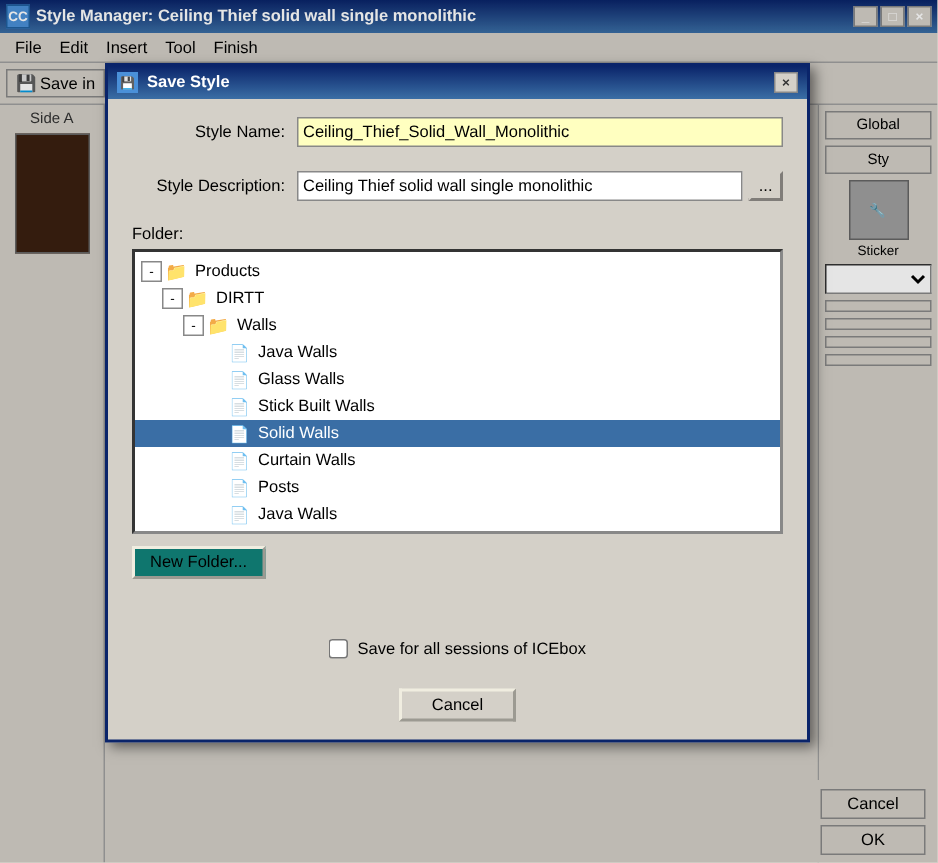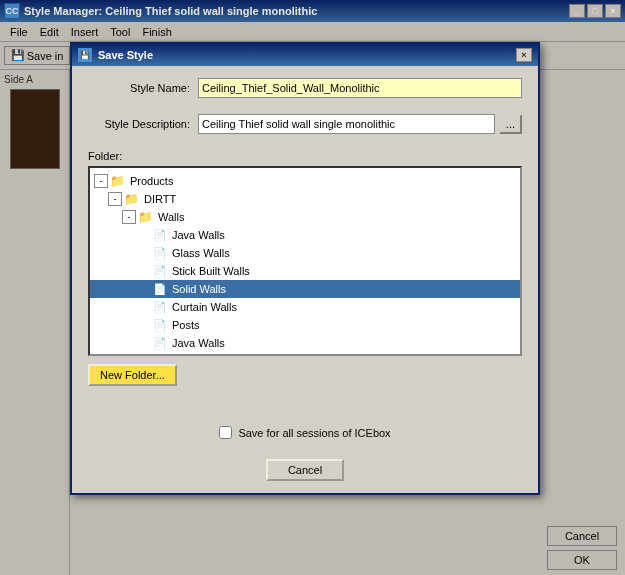--- a/index.html
+++ b/index.html
@@ -110,20 +110,21 @@
       width: 70px;
       background: #d4d0c8;
       border-right: 1px solid #a0a0a0;
       padding: 4px;
     }
 
     .sidebar-label {
       font-size: 10px;
       color: #333;
       margin-bottom: 4px;
+      text-align: center;
     }
 
     .sidebar-thumb {
       width: 50px;
       height: 80px;
       background: #3a2010;
       margin: 0 auto;
       border: 1px solid #666;
     }
 
@@ -371,21 +372,21 @@
     .tree-container::-webkit-scrollbar-thumb {
       background: #a0a0a0;
       border: 1px solid #888;
     }
 
     .dialog-footer {
       padding: 8px 16px 12px;
     }
 
     .new-folder-btn {
-      background: #fde047;
+      background: #0f766e;
       border: 2px outset #f0ede0;
       padding: 3px 10px;
       font-size: 11px;
       cursor: pointer;
     }
 
     .checkbox-row {
       display: flex;
       align-items: center;
       justify-content: center;
@@ -449,20 +450,35 @@
     </div>
 
     <div class="bg-main">
 
       <div style="padding: 6px; display: flex; gap: 4px; align-items: center;">
         <input type="text" style="width: 200px; height: 20px; font-size: 11px; border: 1px solid rgb(136, 136, 136);" value="Ceiling Thief solid wall single monolithic">
         <button style="padding: 2px 6px; font-size: 11px; border: 2px outset #d4d0c8; background: #d4d0c8; cursor: pointer;">...</button>
       </div>
     </div>
 
+    <div class="bg-right-panel">
+      <button class="right-btn">Global</button>
+      <button class="right-btn">Sty</button>
+      <div style="display:flex;align-items:center;justify-content:center;flex-direction:column;gap:2px;">
+        <div style="width:40px;height:40px;background:#a0a0a0;border:1px solid #666;display:flex;align-items:center;justify-content:center;">
+          <span style="font-size:9px;">🔧</span>
+        </div>
+        <span style="font-size:9px;">Sticker</span>
+      </div>
+      <select class="right-panel-input"></select>
+      <button class="right-btn"></button>
+      <button class="right-btn"></button>
+      <button class="right-btn"></button>
+      <button class="right-btn"></button>
+    </div>
   </div>
 
   <div class="bg-bottom">
     <button class="bottom-btn">Cancel</button>
     <button class="bottom-btn">OK</button>
   </div>
 </div>
 
 <div class="modal-overlay">
   <div class="dialog">

